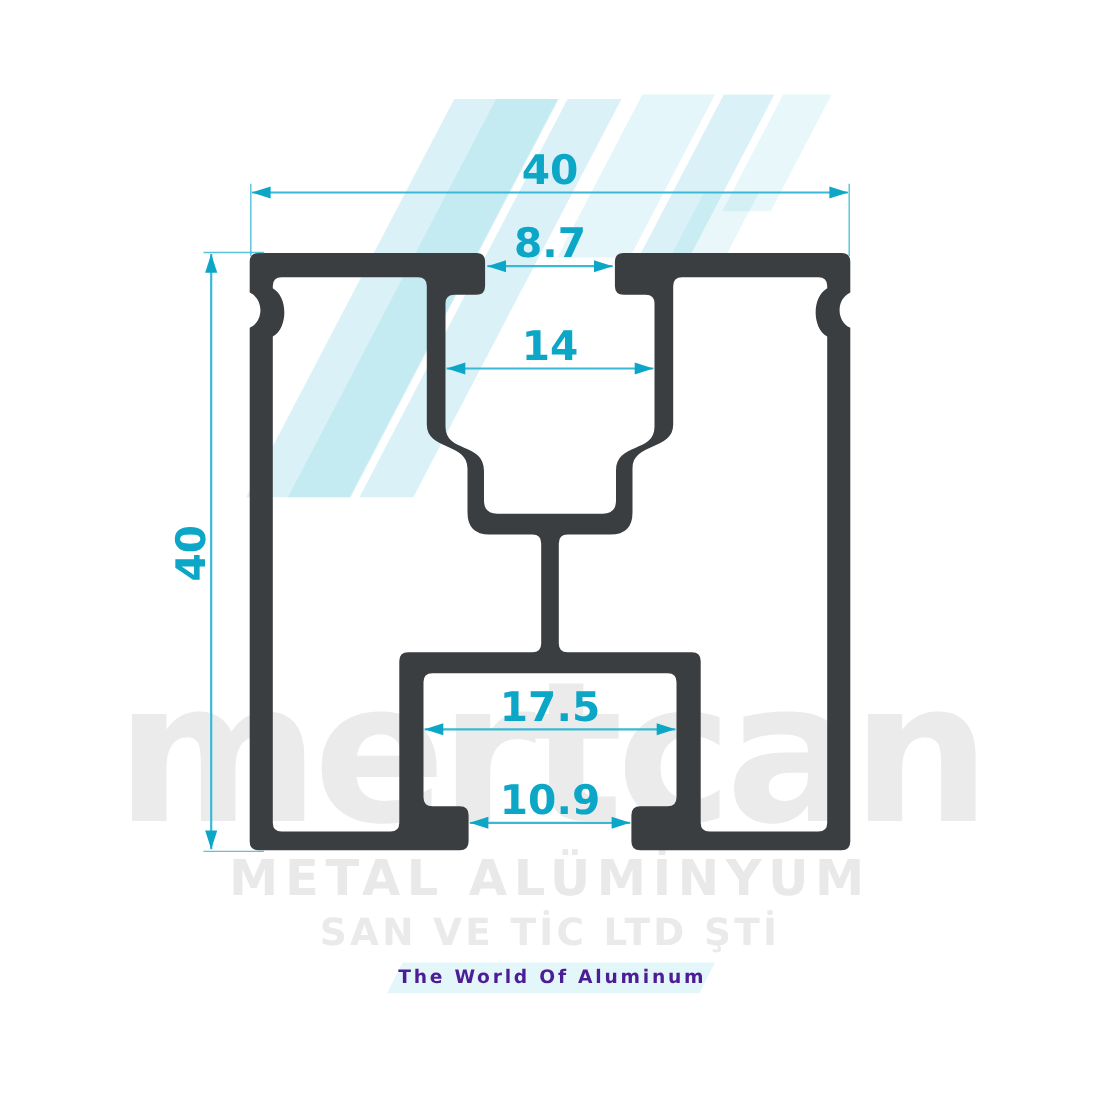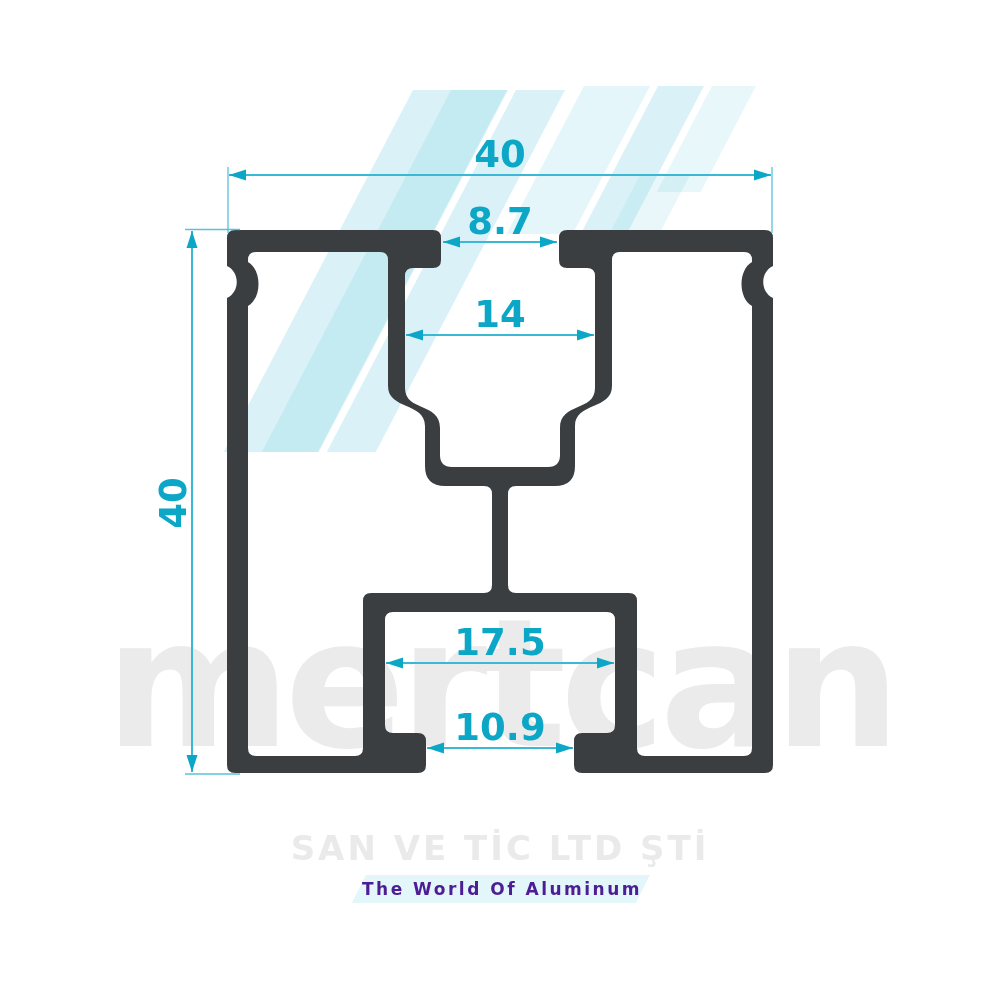--- a/index.html
+++ b/index.html
@@ -65,20 +65,21 @@
 
   <div class="stripe s1"></div>
   <div class="stripe s2"></div>
   <div class="stripe s3"></div>
   <div class="stripe s4"></div>
   <div class="stripe s5"></div>
   <div class="stripe s6"></div>
   <div class="stripe s7"></div>
 
   <div class="wm-brand">mertcan</div>
+  <div class="wm-line1">METAL ALÜMİNYUM</div>
   <div class="wm-line2">SAN VE TİC LTD ŞTİ</div>
   <div class="wm-banner"></div>
   <div class="wm-banner-text">The World Of Aluminum</div>
 
   <svg width="1000" height="1000" viewBox="0 0 1000 1000">
 
     <path class="profile" d="
       M 235,230
       L 433,230 Q 441,230 441,238
       L 441,260 Q 441,268 433,268

